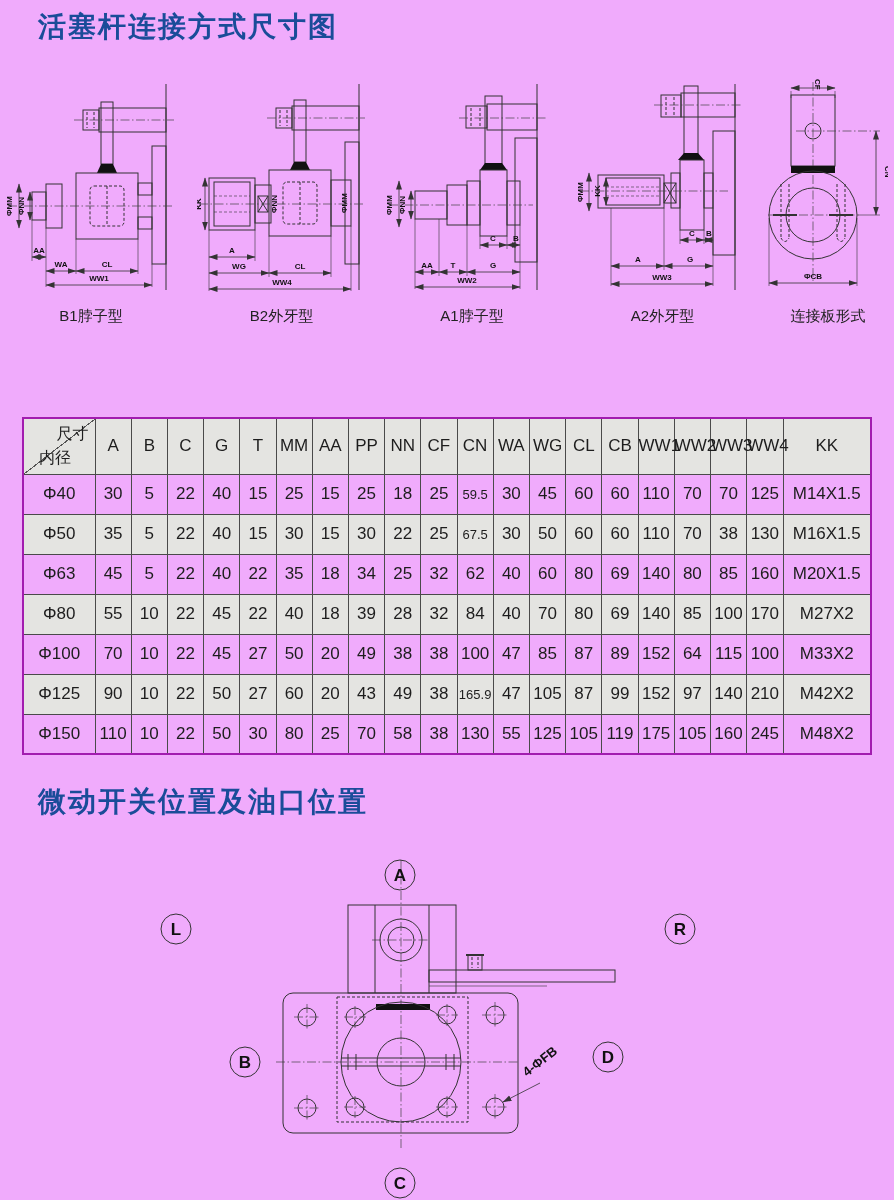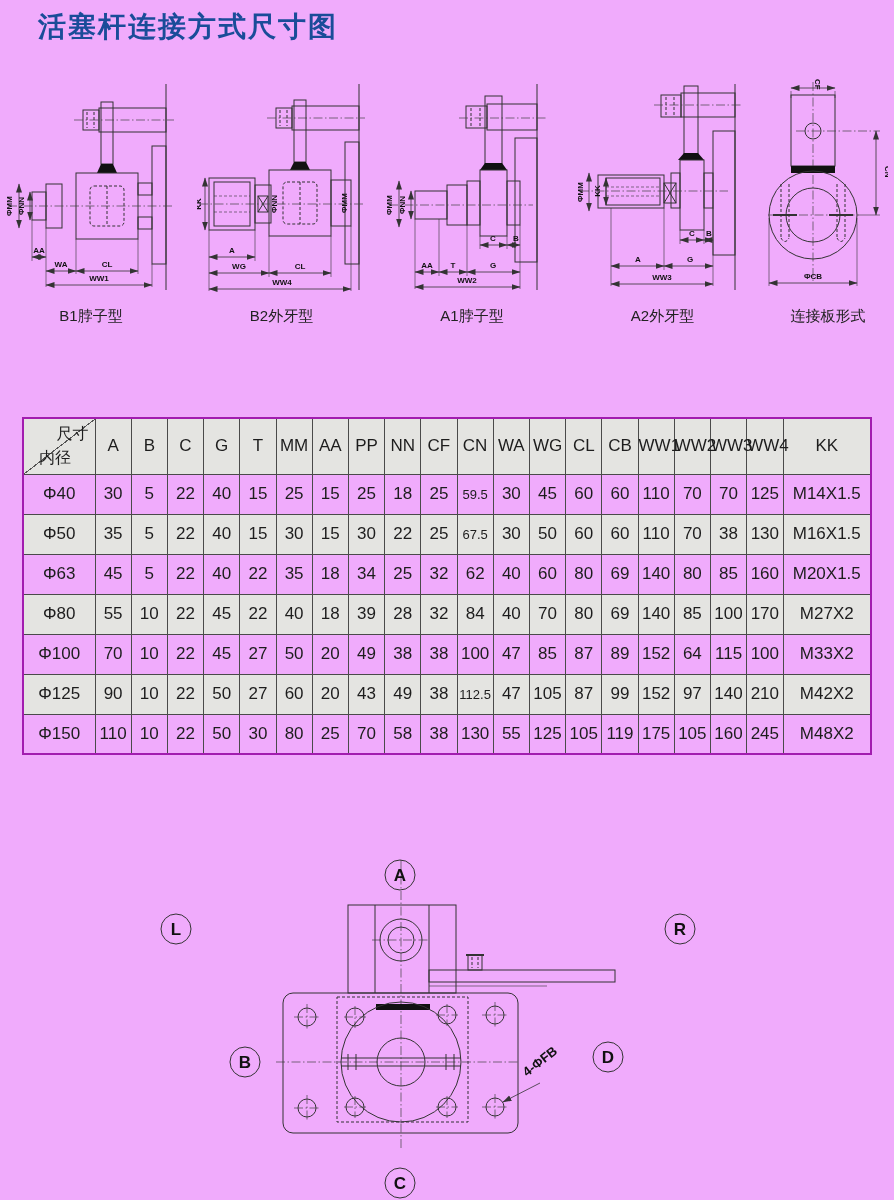--- a/index.html
+++ b/index.html
@@ -439,21 +439,21 @@
           <td>90</td>
           <td>10</td>
           <td>22</td>
           <td>50</td>
           <td>27</td>
           <td>60</td>
           <td>20</td>
           <td>43</td>
           <td>49</td>
           <td>38</td>
-          <td class="small">112.5</td>
+          <td class="small">165.9</td>
           <td>47</td>
           <td>105</td>
           <td>87</td>
           <td>99</td>
           <td>152</td>
           <td>97</td>
           <td>140</td>
           <td>210</td>
           <td>M42X2</td>
         </tr>
@@ -476,20 +476,21 @@
           <td>119</td>
           <td>175</td>
           <td>105</td>
           <td>160</td>
           <td>245</td>
           <td>M48X2</td>
         </tr>
       </tbody>
   </table>
 
+  <h1 id="title2" class="sec-title">微动开关位置及油口位置</h1>
 
   <svg class="draw bottom-draw" width="894" height="345" viewBox="0 0 894 345">
 
     <line class="cd" x1="401" y1="5" x2="401" y2="295"></line>
     <line class="cd" x1="276" y1="207" x2="518" y2="207"></line>
     <line class="cd" x1="372" y1="85" x2="430" y2="85"></line>
 
     <rect class="ln" x="348" y="50" width="108" height="88"></rect>
     <line class="ln" x1="375" y1="50" x2="375" y2="138"></line>
     <line class="ln" x1="429" y1="50" x2="429" y2="138"></line>

